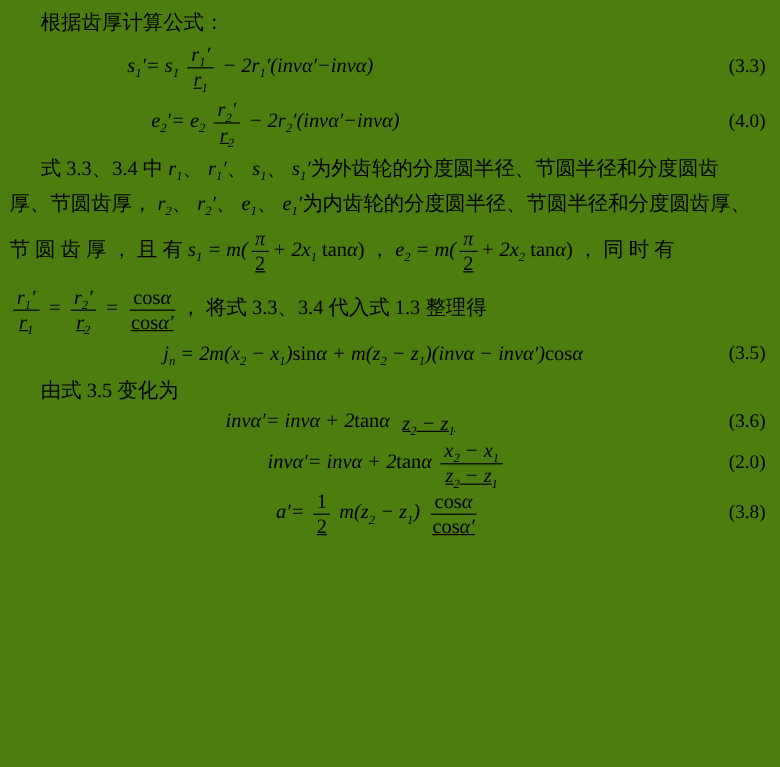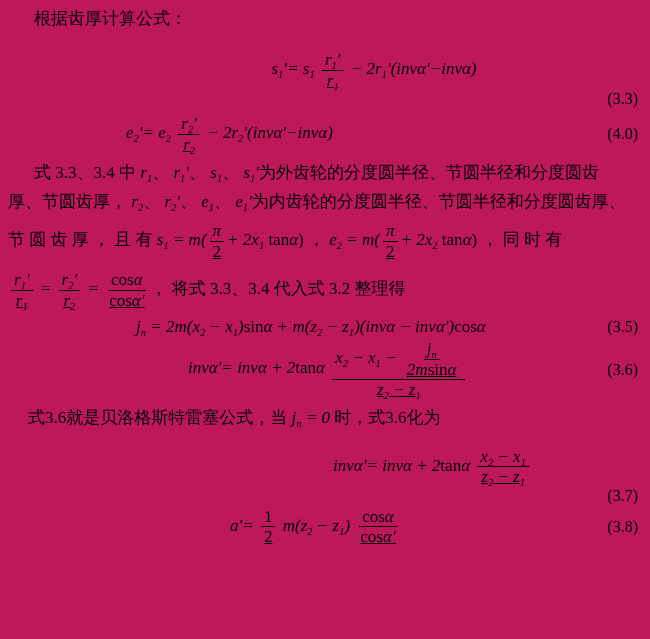--- a/index.html
+++ b/index.html
@@ -1,18 +1,18 @@
 <!DOCTYPE html>
 <html><head>
 <meta charset="utf-8">
 <style>
   html,body { margin:0; padding:0; background:#e8e8e8; }
   .page {
     position:relative; width:650px; height:639px; margin:0 auto;
-    background:#be185d; color:#000;
+    background:#4d7c0f; color:#000;
     font-family:"Liberation Serif","DejaVu Serif",serif;
     font-size:17px; overflow:hidden;
     padding:6px 8px 0 8px; box-sizing:border-box;
   }
   .line { white-space:nowrap; }
   .indent { padding-left:26px; }
   .plain { line-height:26px; margin:0; }
   .mix { margin:0; }
   
   .it { font-style:italic; }
@@ -28,21 +28,21 @@
   .eq-row { display:flex; align-items:center; }
   .eq-body { flex:0 0 auto; font-style:italic; }
   .eq-num { margin-left:auto; font-style:normal; font-size:16px; padding-right:4px; }
   
   .off-98  { margin-left:98px; }
   .off-128 { margin-left:128px; }
   .off-180 { margin-left:180px; }
   .off-215 { margin-left:215px; }
   .off-222 { margin-left:222px; }
   
-  .mt2{margin-top:2px;} .mt4{margin-top:18px;flex-direction:column;} .mt6{margin-top:6px;margin-left:20px;} .mt8{margin-top:8px;}
+  .mt2{margin-top:2px;} .mt4{margin-top:4px;} .mt6{margin-top:6px;margin-left:20px;} .mt8{margin-top:8px;}
   .para-l1 { line-height:29px; margin-top:4px; }
   .para-l2 { line-height:30px; }
   .para-l3 { line-height:46px; }
   .para-l4 { line-height:52px; }
 </style>
 </head>
 <body>
 
 <div class="page">
 
@@ -75,47 +75,43 @@
       </span><span class="it">+ 2x</span><sub class="msub">2</sub><span class="rm"> tan</span><span class="it">α</span><span class="rm">) ，  同 时 有</span></div>
   <div class="mix para-l4 line"><span class="frac">
         <span class="num"><span class="it">r</span><sub class="msub">1</sub><span class="it">′</span></span>
         <span class="den"><span class="it">r</span><sub class="msub">1</sub></span>
       </span><span class="it"> = </span><span class="frac">
         <span class="num"><span class="it">r</span><sub class="msub">2</sub><span class="it">′</span></span>
         <span class="den"><span class="it">r</span><sub class="msub">2</sub></span>
       </span><span class="it"> = </span><span class="frac">
         <span class="num"><span class="rm">cos</span><span class="it">α</span></span>
         <span class="den"><span class="rm">cos</span><span class="it">α′</span></span>
-      </span><span class="rm">，  将式 3.3、3.4 代入式 3.2 整理得</span></div>
+      </span><span class="rm">，  将式 3.3、3.4 代入式 1.3 整理得</span></div>
 
   <div class="eq-row mt2">
     <span class="eq-body off-128 line"><span class="it">j</span><sub class="msub">n</sub><span class="it"> = 2m(x</span><sub class="msub">2</sub><span class="it"> − x</span><sub class="msub">1</sub><span class="it">)</span><span class="rm">sin</span><span class="it">α + m(z</span><sub class="msub">2</sub><span class="it"> − z</span><sub class="msub">1</sub><span class="it">)(invα − invα′)</span><span class="rm">cos</span><span class="it">α</span></span>
     <span class="eq-num">(3.5)</span>
   </div>
 
+  <p class="plain indent mt8 line">由式 3.5 变化为</p>
 
   <div class="eq-row mt2">
     <span class="eq-body off-180 line"><span class="it">invα′= invα + 2</span><span class="rm">tan</span><span class="it">α </span><span class="frac">
-          <span class="num"><span class="it">x</span><sub class="msub">2</sub><span class="it"> − x</span><sub class="msub">1</sub><span class="it"> − </span><span class="frac">
-              <span class="num"><span class="it">j</span><sub class="msub">n</sub></span>
-              <span class="den"><span class="it">2m</span><span class="rm">sin</span><span class="it">α</span></span>
-            </span></span>
           <span class="den"><span class="it">z</span><sub class="msub">2</sub><span class="it"> − z</span><sub class="msub">1</sub></span>
         </span></span>
     <span class="eq-num">(3.6)</span>
   </div>
 
-  <div class="mix mt6 line"><span class="rm">式3.6就是贝洛格斯特雷塞公式，当 </span><span class="it">j</span><sub class="msub">n</sub><span class="it"> = 0</span><span class="rm"> 时，式3.6化为</span></div>
 
   <div class="eq-row mt4">
     <span class="eq-body off-215 line"><span class="it">invα′= invα + 2</span><span class="rm">tan</span><span class="it">α </span><span class="frac">
           <span class="num"><span class="it">x</span><sub class="msub">2</sub><span class="it"> − x</span><sub class="msub">1</sub></span>
           <span class="den"><span class="it">z</span><sub class="msub">2</sub><span class="it"> − z</span><sub class="msub">1</sub></span>
         </span></span>
-    <span class="eq-num">(3.7)</span>
+    <span class="eq-num">(2.0)</span>
   </div>
 
 
   <div class="eq-row mt2">
     <span class="eq-body off-222 line"><span class="it">a′= </span><span class="frac">
           <span class="num"><span class="rm">1</span></span>
           <span class="den"><span class="rm">2</span></span>
         </span><span class="it"> m(z</span><sub class="msub">2</sub><span class="it"> − z</span><sub class="msub">1</sub><span class="it">) </span><span class="frac">
           <span class="num"><span class="rm">cos</span><span class="it">α</span></span>
           <span class="den"><span class="rm">cos</span><span class="it">α′</span></span>

